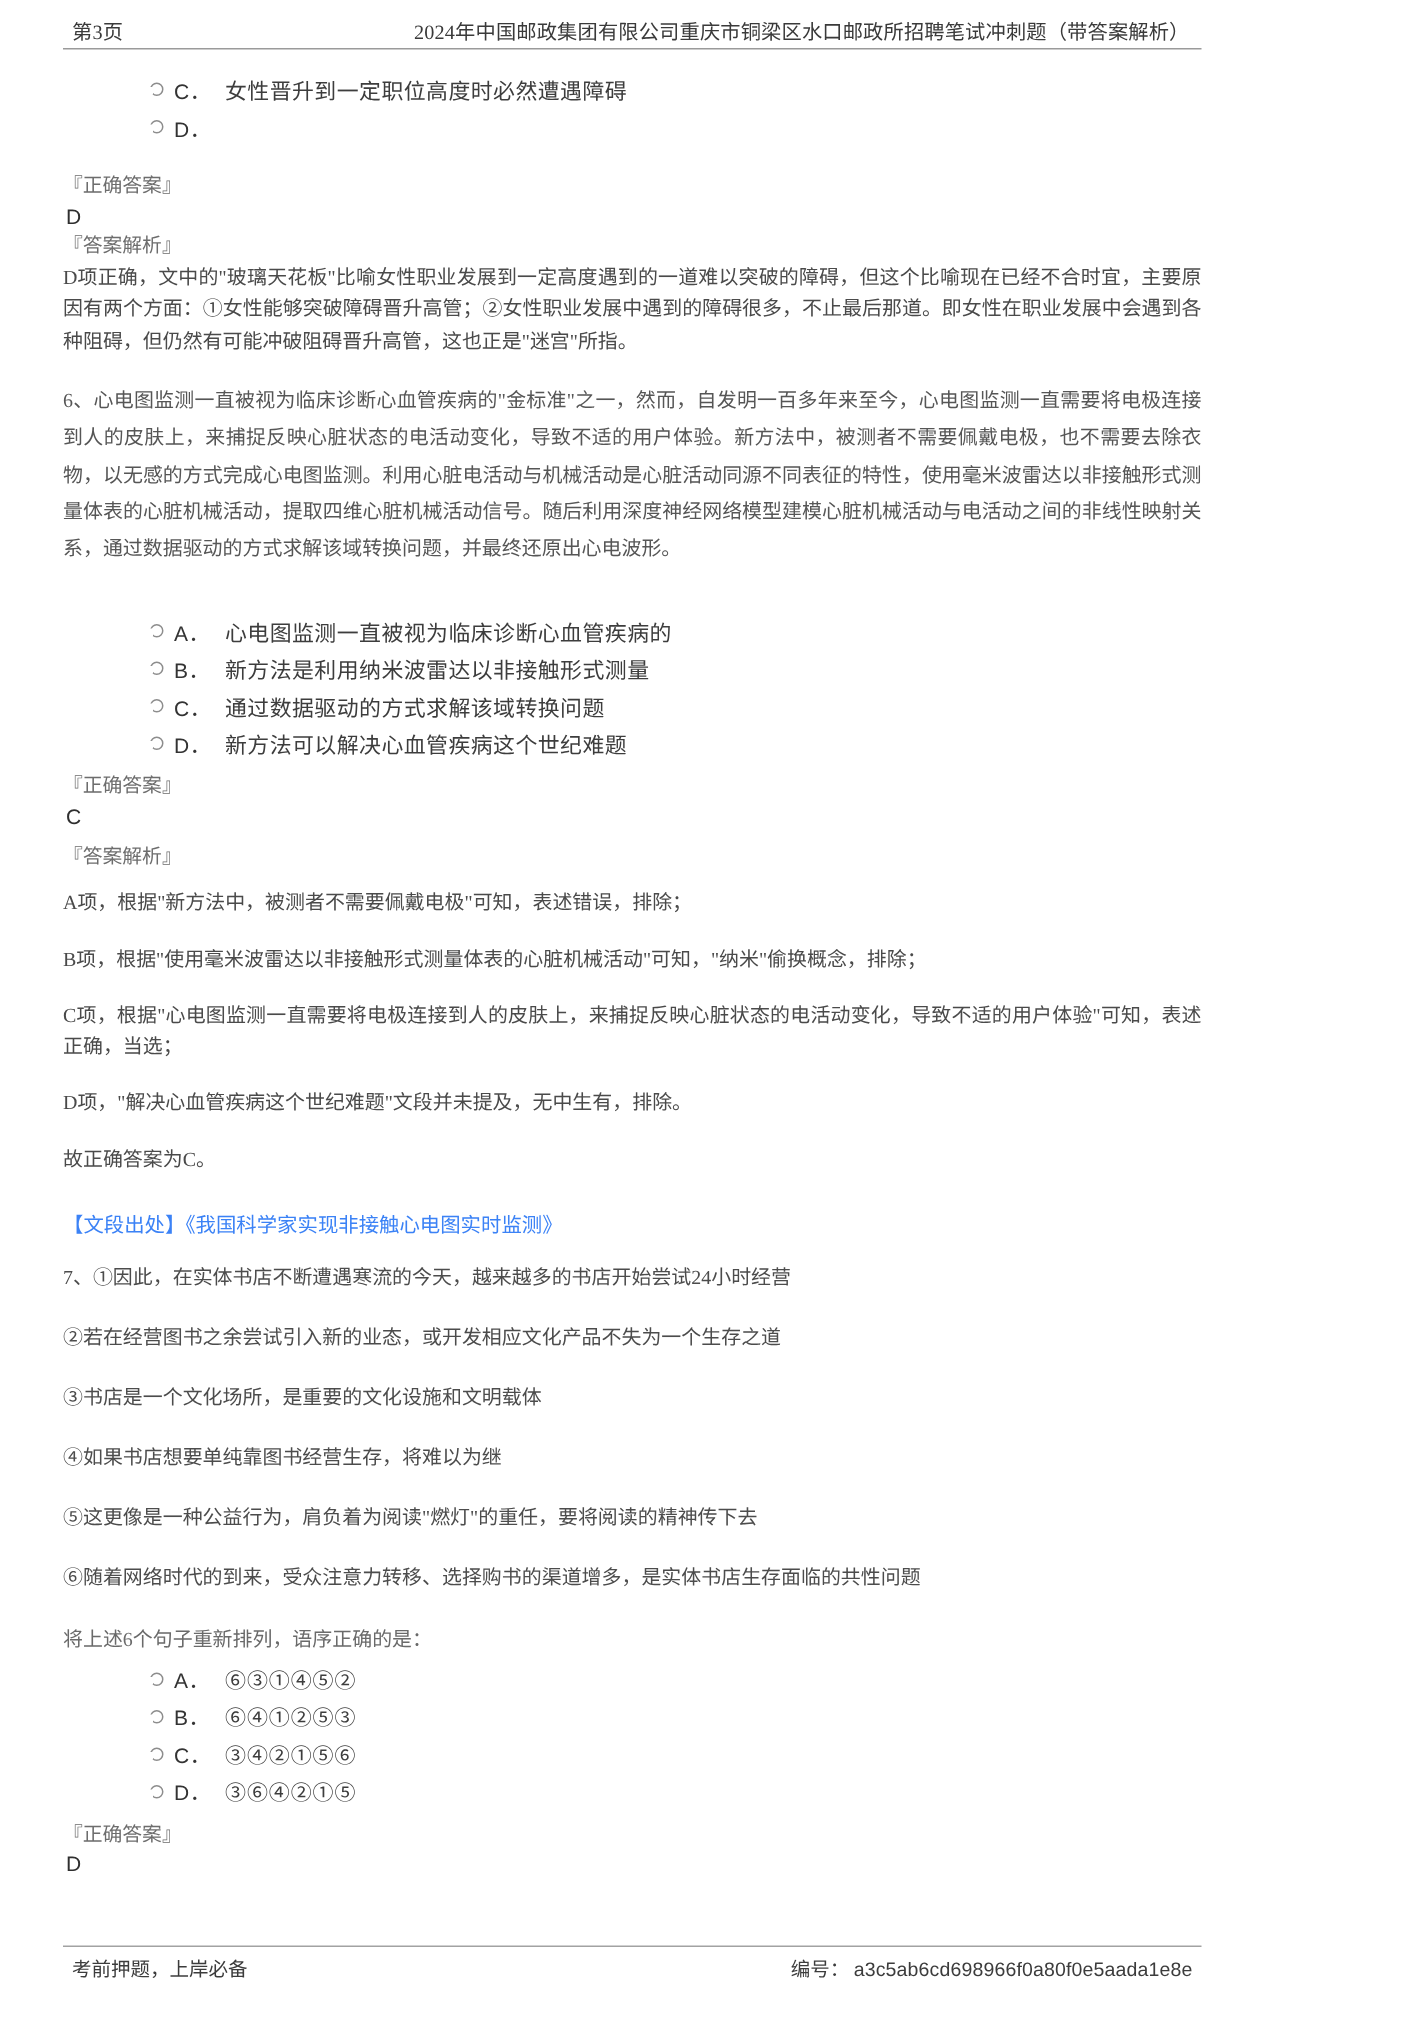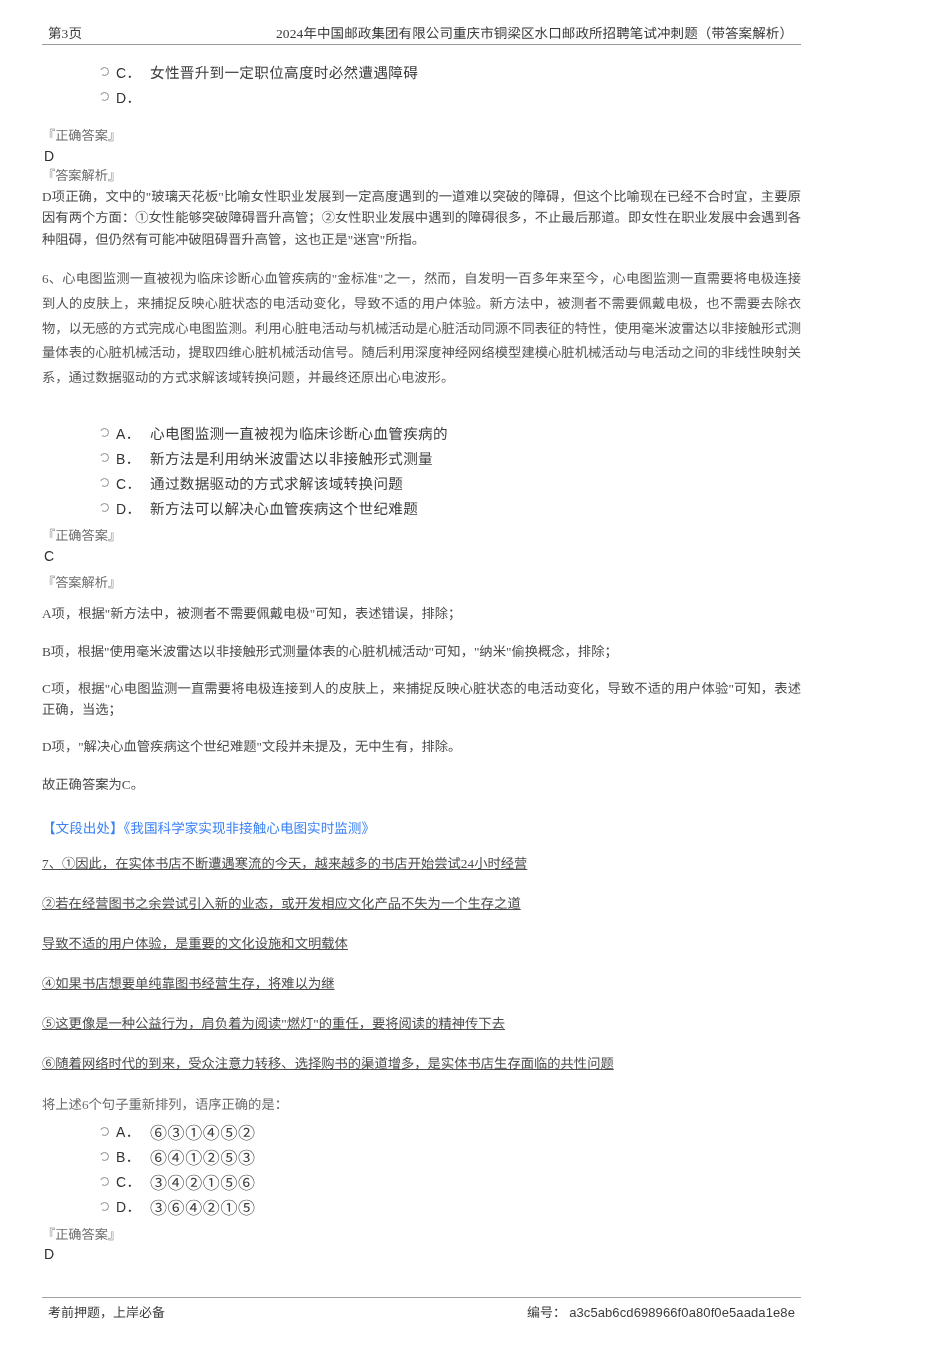--- a/index.html
+++ b/index.html
@@ -14,21 +14,21 @@
     position: relative;
     font-family: "Liberation Serif", "DejaVu Serif", serif;
     color: #2b2b2b;
     -webkit-font-smoothing: antialiased;
   }
   .page {
     position: relative;
     width: 843px;
     height: 1345px;
     box-sizing: border-box;
-    padding: 12px 42px;
+    padding: 0 42px;
     overflow: hidden;
   }
 
   
   .running-header {
     position: relative;
     display: flex;
     align-items: flex-end;
     justify-content: space-between;
     height: 30px;
@@ -130,21 +130,21 @@
     width: 34px;
     letter-spacing: 0.4px;
   }
   .opt-text {
     flex: 1 1 auto;
     font-size: 14.6px;
     color: #3d3d3d;
     letter-spacing: 0.3px;
   }
   .opt-text.circled {
-    font-size: 17px;
+    font-size: 14px;
     letter-spacing: 0.6px;
   }
 
   .gap-xs { height: 6px; }
   .gap-s  { height: 11px; }
   .gap-m  { height: 17px; }
   .gap-l  { height: 24px; }
 
   
   .expl-para {
@@ -162,21 +162,20 @@
     color: #3b82f6;
     margin: 0;
   }
 
   
   .frag {
     font-size: 13.3px;
     color: #4c4c4c;
     margin: 0 0 20px 0;
     line-height: 1.5;
-    text-decoration: underline;
   }
 
   
   .running-footer {
     position: absolute;
     left: 42px;
     right: 42px;
     bottom: 24px;
     display: flex;
     align-items: flex-end;
@@ -273,21 +272,21 @@
     <p class="expl-para">故正确答案为C。</p>
 
     <div class="gap-xs"></div>
 
     <p class="source-line">【文段出处】《我国科学家实现非接触心电图实时监测》</p>
 
     <div class="gap-m"></div>
 
     <p class="frag"><span>7、</span><span>①因此，在实体书店不断遭遇寒流的今天，越来越多的书店开始尝试24小时经营</span></p>
     <p class="frag">②若在经营图书之余尝试引入新的业态，或开发相应文化产品不失为一个生存之道</p>
-    <p class="frag">导致不适的用户体验，是重要的文化设施和文明载体</p>
+    <p class="frag">③书店是一个文化场所，是重要的文化设施和文明载体</p>
     <p class="frag">④如果书店想要单纯靠图书经营生存，将难以为继</p>
     <p class="frag">⑤这更像是一种公益行为，肩负着为阅读"燃灯"的重任，要将阅读的精神传下去</p>
     <p class="frag">⑥随着网络时代的到来，受众注意力转移、选择购书的渠道增多，是实体书店生存面临的共性问题</p>
 
     <p class="prompt">将上述6个句子重新排列，语序正确的是：</p>
 
     <ul class="options">
       <li class="option-row">
         <span class="radio"></span>
         <span class="opt-key">A．</span>

